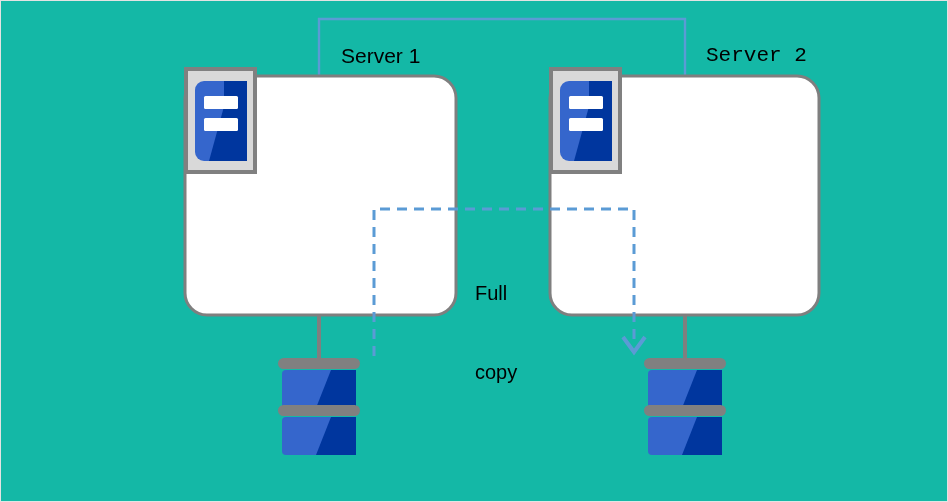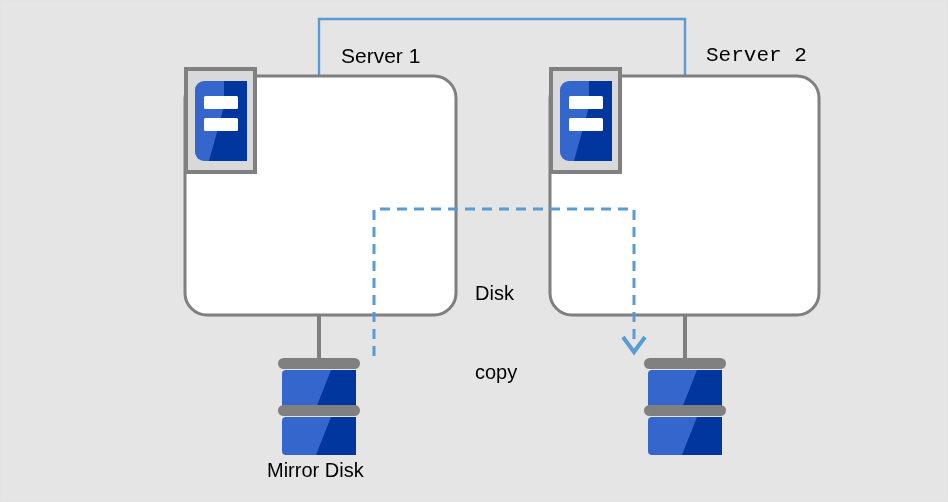--- a/index.html
+++ b/index.html
@@ -7,21 +7,21 @@
     padding: 0;
     background: #ffffff;
   }
   body {
     font-family: "Liberation Sans", sans-serif;
   }
   #canvas {
     position: relative;
     width: 948px;
     height: 502px;
-    background: #e5e5e5;
+    background: #14b8a6;
     border: 1px solid #e3e3e3;
     box-sizing: border-box;
     overflow: hidden;
   }
   #diagram-svg {
     position: absolute;
     left: 0;
     top: 0;
     width: 948px;
     height: 502px;
@@ -125,19 +125,18 @@
       <polygon points="696,416 721,416 721,454 681,454" fill="#00369E"></polygon>
     </g>
 
   </svg>
 
   <div class="diagram-label" id="label-server-1">Server 1</div>
 
   <div class="diagram-label" id="label-server-2">Server 2</div>
 
   <div class="diagram-label" id="label-full-copy">
-    <div>Disk</div>
+    <div>Full</div>
     <div>copy</div>
   </div>
 
-  <div class="diagram-label" id="label-mirror-disk">Mirror Disk</div>
 
 </div>
 
 </body></html>

